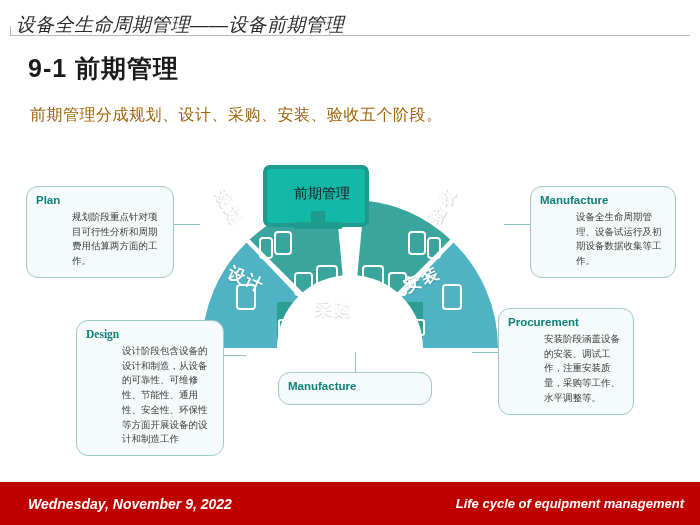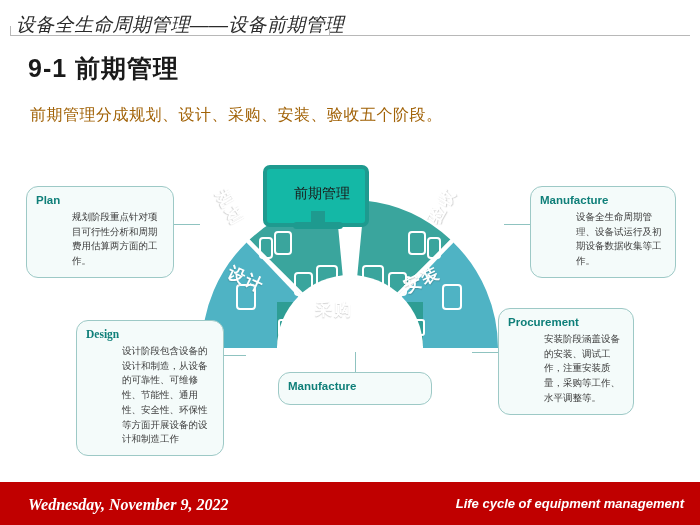--- a/index.html
+++ b/index.html
@@ -159,24 +159,23 @@
   .footer-line {
     position: absolute;
     left: 0; bottom: 40px;
     width: 700px; height: 3px;
     background: #c00000;
   }
   .footer-date {
     position: absolute;
     left: 28px; top: 11px;
     color: #ffffff;
-    font-size: 16px;
+    font-size: 14px;
     font-weight: bold;
     font-style: italic;
-    font-family: Liberation Serif, serif;
   }
   .footer-right {
     position: absolute;
     right: 16px; top: 11px;
     color: #ffffff;
     font-size: 13px;
     font-weight: bold;
     font-style: italic;
   }
 </style>

